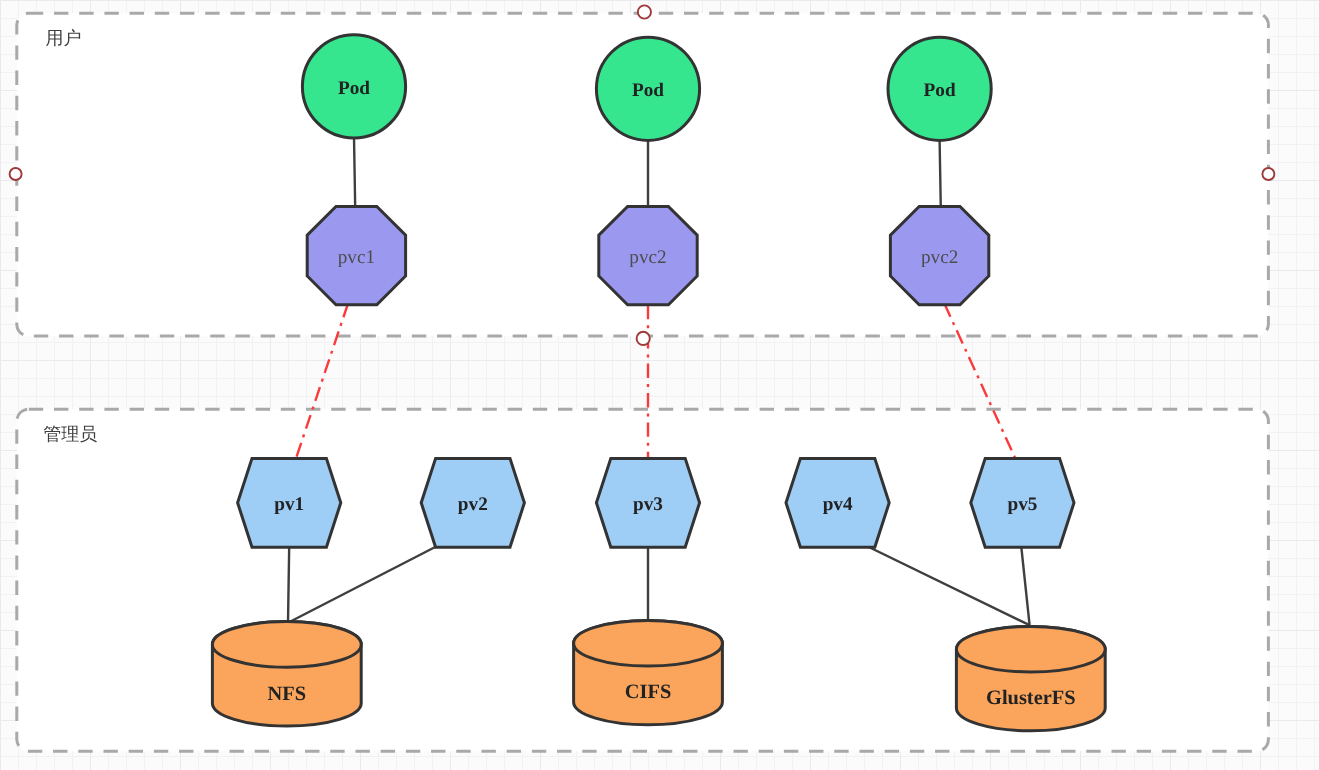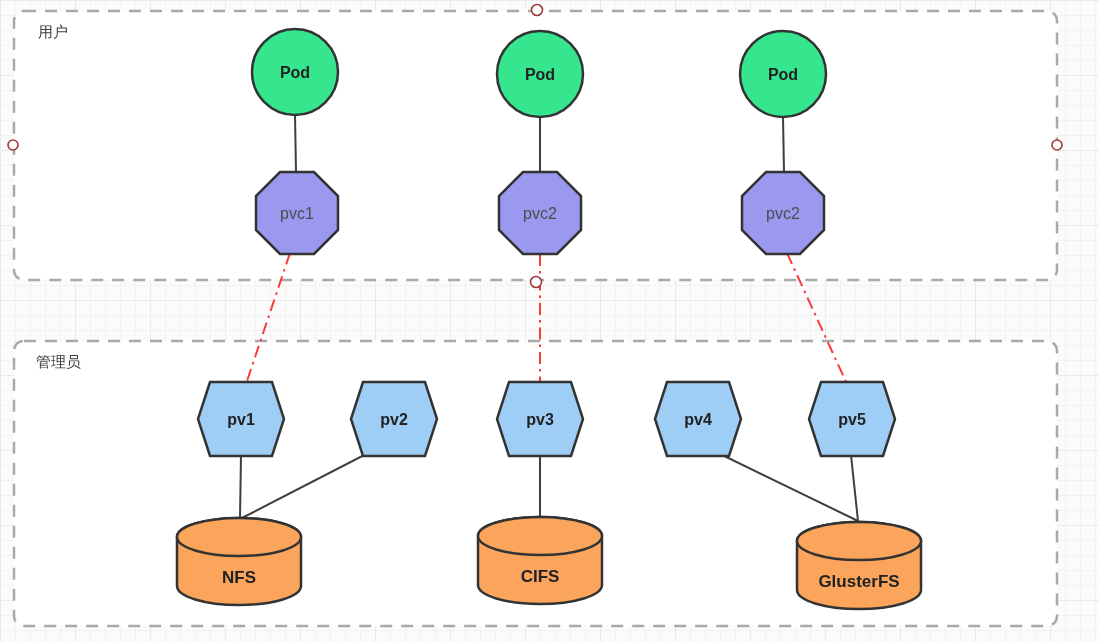--- a/index.html
+++ b/index.html
@@ -5,21 +5,21 @@
   html,body { margin:0; padding:0; }
   .canvas {
     position:relative; width:1099px; height:642px; overflow:hidden;
     background-color:#fbfbfc;
     background-image:
       linear-gradient(#e9e9ee 1px, transparent 1px),
       linear-gradient(90deg, #e9e9ee 1px, transparent 1px),
       linear-gradient(#f2f2f4 1px, transparent 1px),
       linear-gradient(90deg, #f2f2f4 1px, transparent 1px);
     background-size:75px 75px, 75px 75px, 15px 15px, 15px 15px;
-    font-family:Liberation Sans, sans-serif;
+    font-family:Liberation Serif, serif;
   }
   svg.scene { position:absolute; left:0; top:0; }
 
   .zone        { fill:#ffffff; stroke-width:2.5; stroke-dasharray:12 9; }
   .zone-label  { font-size:15px; fill:#3d3d3d; }
 
   .edge        { fill:none; stroke-width:2; }
   .edge.claim  { stroke-width:2; stroke-dasharray:12 5 2.5 5; }
 
   .shape       { stroke:#333333; stroke-width:2.5; }

